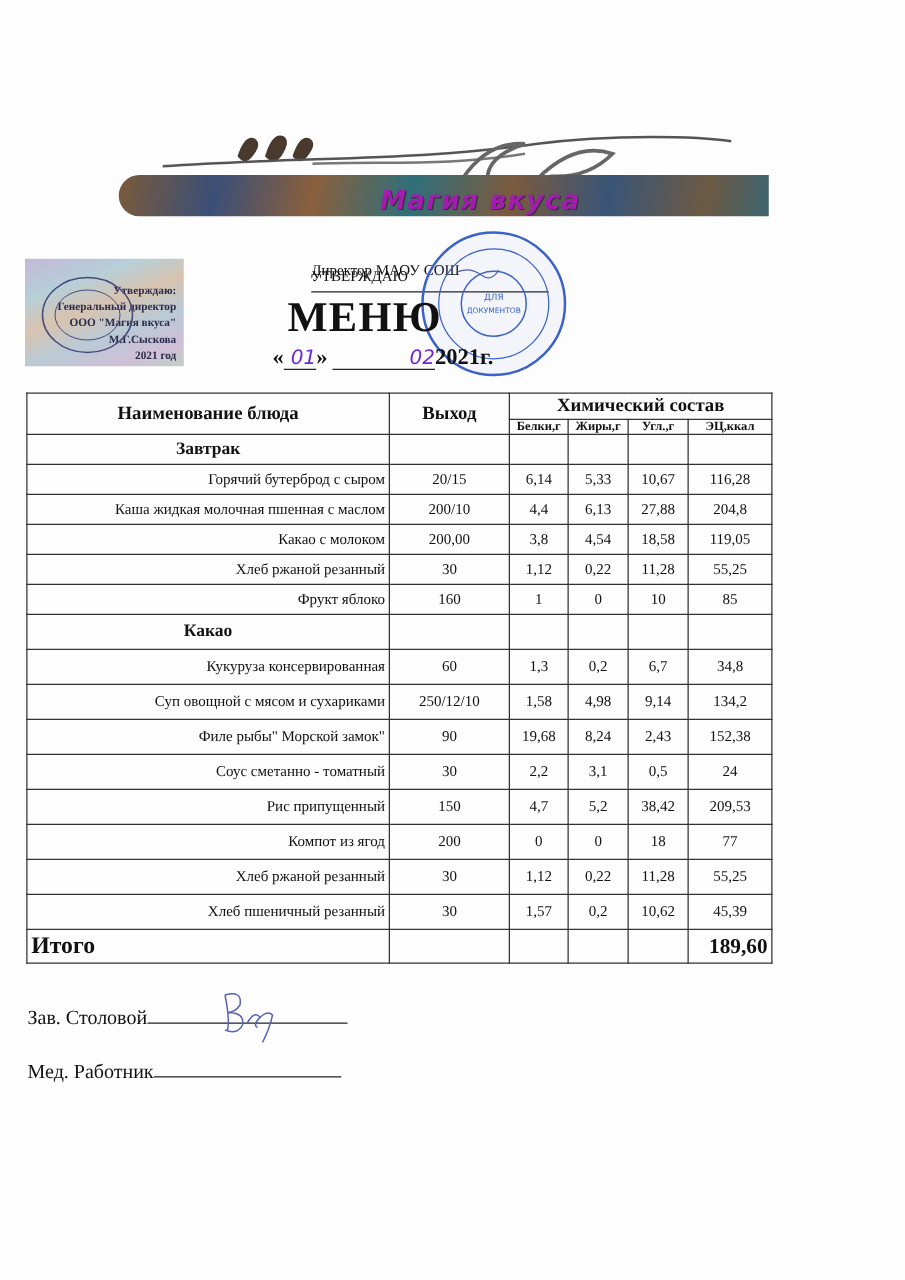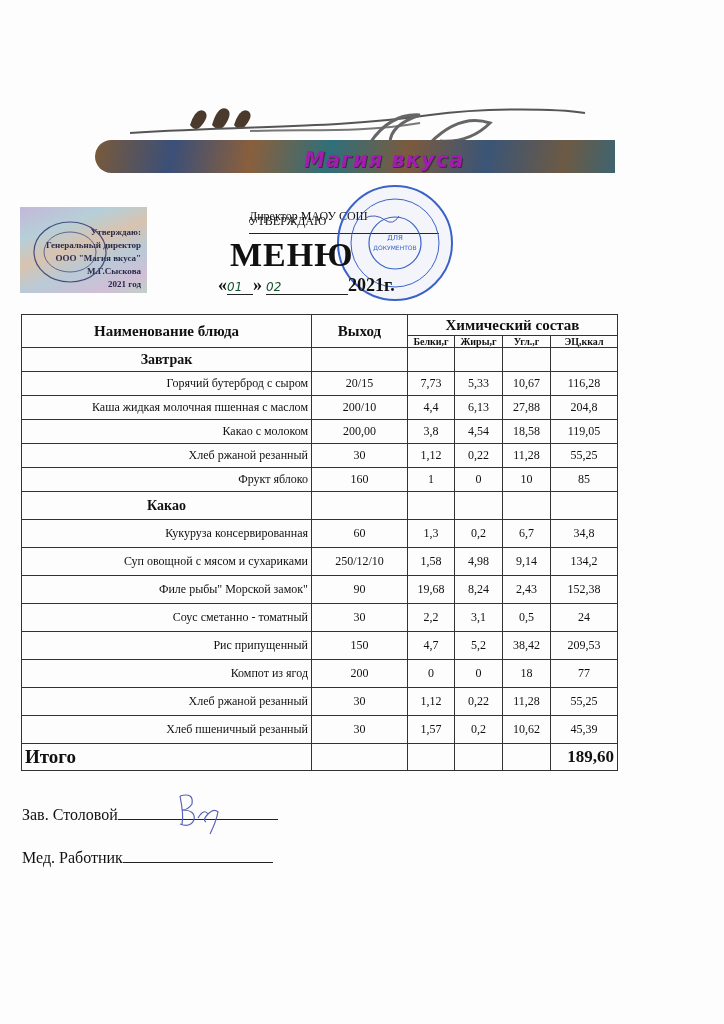--- a/index.html
+++ b/index.html
@@ -11,21 +11,21 @@
     border-radius:18px 0 0 18px;}
   #banner-title{left:288px;top:148px;font-family:"DejaVu Sans",sans-serif;font-weight:bold;font-style:italic;font-size:21px;color:#a21caf;letter-spacing:1px;text-shadow:1px 1px 0 #333;margin-left:16px;}
   #logo-swoosh{left:130px;top:95px;}
   
   .small{font-size:12px;}
   #approve-label{left:249px;top:194px;margin-top:20px;}
   #approve-director{left:249px;top:209px;}
   #approve-line{left:249px;top:233px;width:190px;border-top:1px solid #222;}
   #menu-title{left:230px;top:236px;font-size:34px;font-weight:bold;letter-spacing:1px;}
   #date-line{left:218px;top:275px;font-size:18px;font-weight:bold;}
-  #date-line .blank{display:inline-block;border-bottom:1px solid #222;font-family:"DejaVu Sans",sans-serif;font-weight:normal;font-style:italic;color:#14532d;font-size:12px;text-align:left;}
+  #date-line .blank{display:inline-block;border-bottom:1px solid #222;font-family:"DejaVu Sans",sans-serif;font-weight:normal;font-style:italic;color:#6d28d9;font-size:16px;text-align:right;}
   
   #left-stamp{left:20px;top:207px;width:127px;height:86px;
     background:linear-gradient(160deg,#c3b8d8 0%,#b6cfd8 25%,#d8c3b0 45%,#b9cad6 65%,#d0bfd6 85%,#c0d0c8 100%);}
   #left-stamp .t{position:absolute;right:6px;font-size:9px;font-weight:bold;color:#2a2a4a;text-align:left;white-space:nowrap;}
   
   #seal{left:335px;top:183px;width:120px;height:120px;}
   
   table{position:absolute;left:21px;top:314px;border-collapse:collapse;width:596px;table-layout:fixed;}
   td,th{border:1px solid #333;padding:0 3px;height:23px;font-size:12px;font-weight:normal;}
   th{font-weight:bold;}
@@ -119,21 +119,21 @@
         <td class="c sect">Завтрак</td>
         <td></td>
         <td></td>
         <td></td>
         <td></td>
         <td></td>
       </tr>
       <tr>
         <td class="name">Горячий бутерброд с сыром</td>
         <td class="c">20/15</td>
-        <td class="c">7,73</td>
+        <td class="c">6,14</td>
         <td class="c">5,33</td>
         <td class="c">10,67</td>
         <td class="c">116,28</td>
       </tr>
       <tr>
         <td class="name">Каша жидкая молочная пшенная с маслом</td>
         <td class="c">200/10</td>
         <td class="c">4,4</td>
         <td class="c">6,13</td>
         <td class="c">27,88</td>

